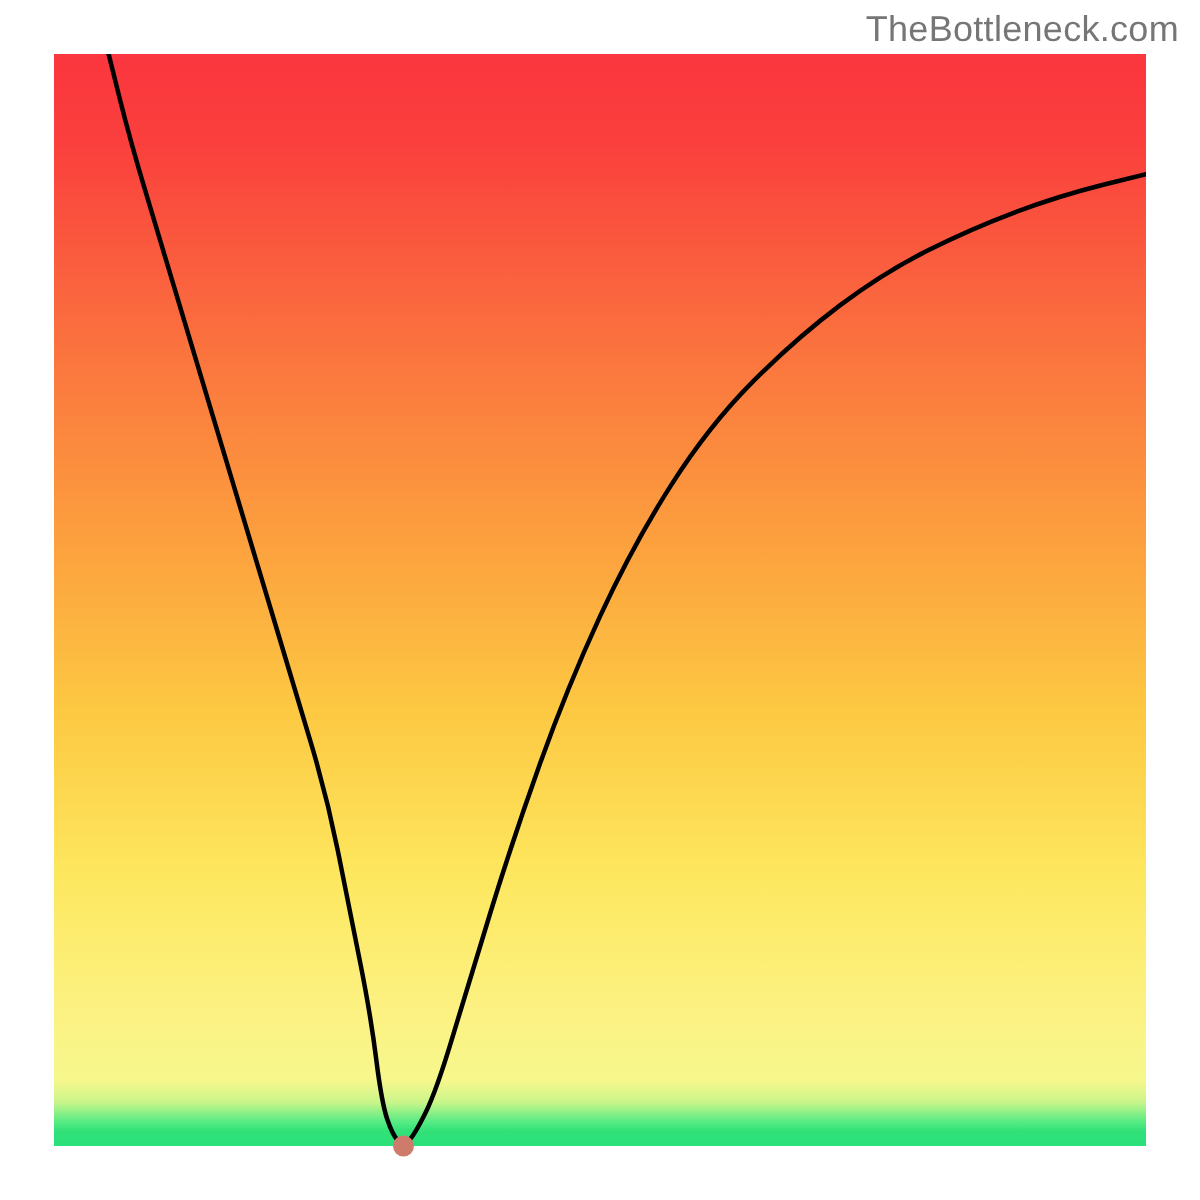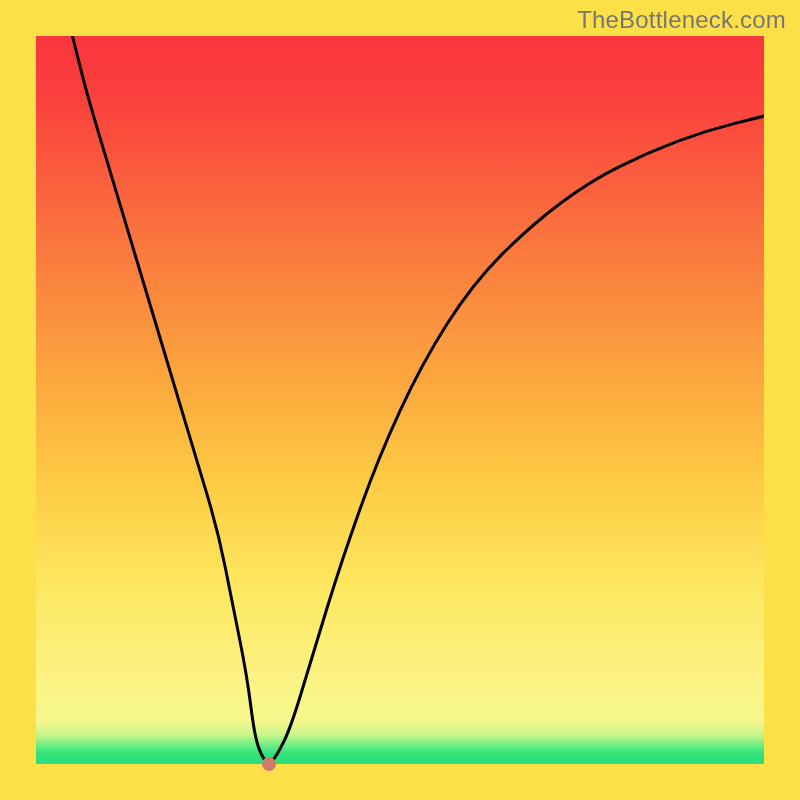--- a/index.html
+++ b/index.html
@@ -8,21 +8,21 @@
     width: 800px;
     height: 800px;
     overflow: hidden;
     background: #000;
     font-family: Arial, Helvetica, sans-serif;
   }
   .frame {
     position: relative;
     width: 800px;
     height: 800px;
-    background: #fde047;
+    background: #ffffff;
   }
   .plot-area {
     position: absolute;
     left: 36px;
     top: 36px;
     width: 728px;
     height: 728px;
     
     background: linear-gradient(to top,
       #29e07a 0%,

